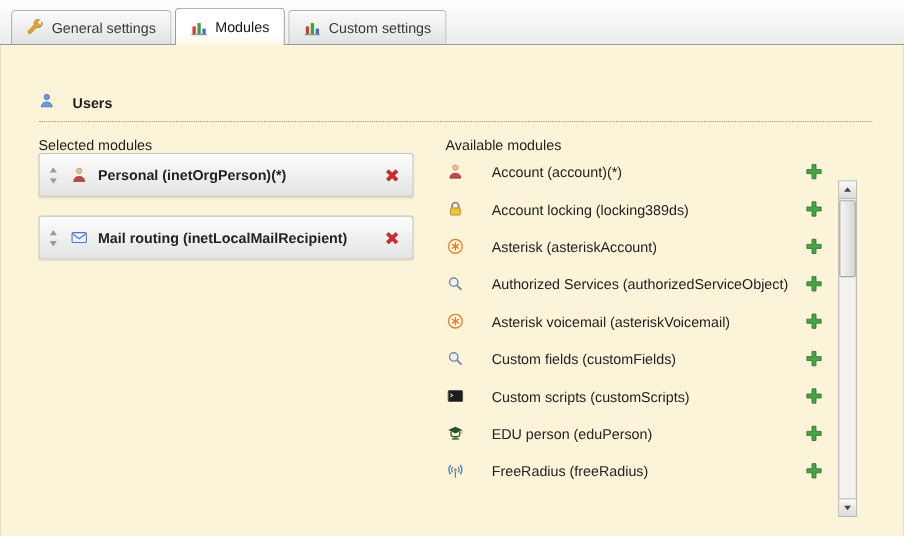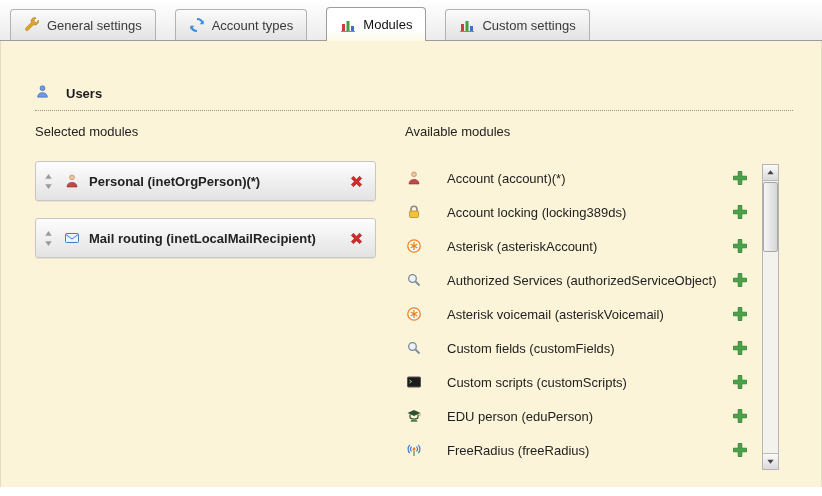--- a/index.html
+++ b/index.html
@@ -11,21 +11,21 @@
     color:#222;
     position:relative;
     overflow:hidden;
   }
 
   
   .tabbar {
     position:absolute; top:0; left:0; width:822px; height:41px;
     background:linear-gradient(#ffffff,#ececec);
     border-bottom:1px solid #9c9c9c;
-    display:flex; align-items:flex-end; gap:19px;
+    display:flex; align-items:flex-end; gap:3px;
     padding-left:10px;
   }
   .tab {
     display:flex; align-items:center; gap:7px;
     height:31px; padding:0 13px;
     border:1px solid #b2b2b2; border-bottom:none;
     border-radius:4px 4px 0 0;
     background:linear-gradient(#fbfbfb,#e2e2e2);
     color:#3a3a3a; cursor:pointer; white-space:nowrap;
   }
@@ -46,21 +46,21 @@
   .section-head {
     position:absolute; left:34px; top:43px; width:758px;
     display:flex; align-items:center; gap:16px;
     font-weight:bold; color:#1b1b1b;
     padding-bottom:8px;
     border-bottom:1px dotted #9a9480;
   }
 
   .col-left  { position:absolute; left:34px;  top:83px; width:341px; }
   .col-right { position:absolute; left:404px; top:83px; width:374px; }
-  .col-title { color:#222; margin-bottom:22px; }
+  .col-title { color:#222; }
 
   
   .mod-box {
     display:flex; align-items:center; gap:9px;
     height:40px; padding:0 9px 0 8px; margin-bottom:17px;
     border:1px solid #c6c6c6; border-radius:3px;
     background:linear-gradient(#fdfdfd,#e3e3e3);
     box-shadow:0 1px 1px rgba(0,0,0,0.07);
     font-weight:bold;
   }
@@ -110,31 +110,20 @@
 
   <div class="tab">
     <span>
       <svg width="16" height="16" viewBox="0 0 16 16">
           <path d="M14.2 3.1a3.6 3.6 0 0 1-4.7 4.7L4.1 13.2c-.6.6-1.6.6-2.2 0s-.6-1.6 0-2.2l5.4-5.4a3.6 3.6 0 0 1 4.7-4.7L9.8 3.1l1.2 2 1.9 1.2z" fill="#e0a52e" stroke="#a97716" stroke-width="0.6"></path>
         </svg>
     </span>
     <span>General settings</span>
   </div>
 
-  <div class="tab">
-    <span>
-      <svg width="16" height="16" viewBox="0 0 16 16">
-          <path d="M8 2a6 6 0 0 1 5.7 4.1" fill="none" stroke="#3b8ede" stroke-width="2.2"></path>
-          <path d="M8 14A6 6 0 0 1 2.3 9.9" fill="none" stroke="#3b8ede" stroke-width="2.2"></path>
-          <path d="M14.6 3.2v4h-4z" fill="#3b8ede"></path>
-          <path d="M1.4 12.8v-4h4z" fill="#3b8ede"></path>
-        </svg>
-    </span>
-    <span>Account types</span>
-  </div>
 
   <div class="tab active">
     <span>
       <svg width="16" height="16" viewBox="0 0 16 16">
           <rect x="2" y="7" width="3" height="7" fill="#d23b3b"></rect>
           <rect x="6.5" y="4" width="3" height="10" fill="#3ba13b"></rect>
           <rect x="11" y="9" width="3" height="5" fill="#3b6fd2"></rect>
           <rect x="1" y="14" width="14" height="1" fill="#888"></rect>
         </svg>
     </span>

